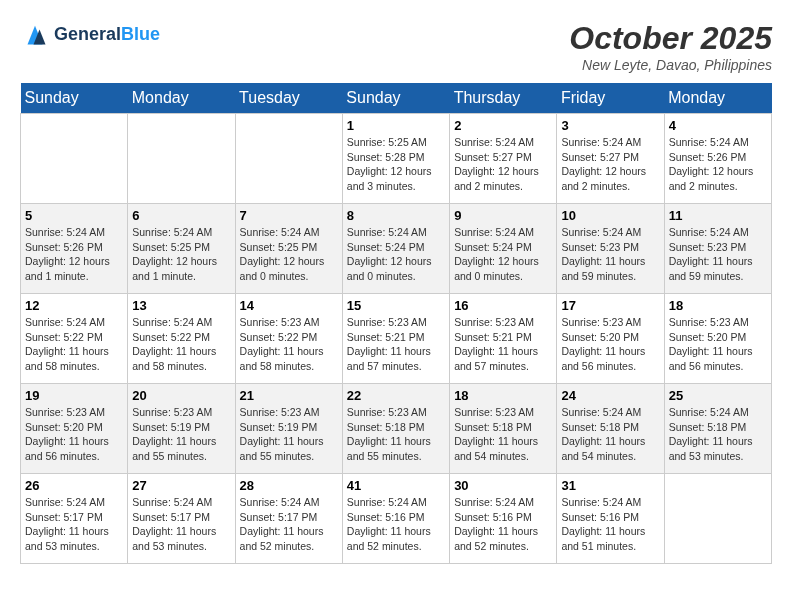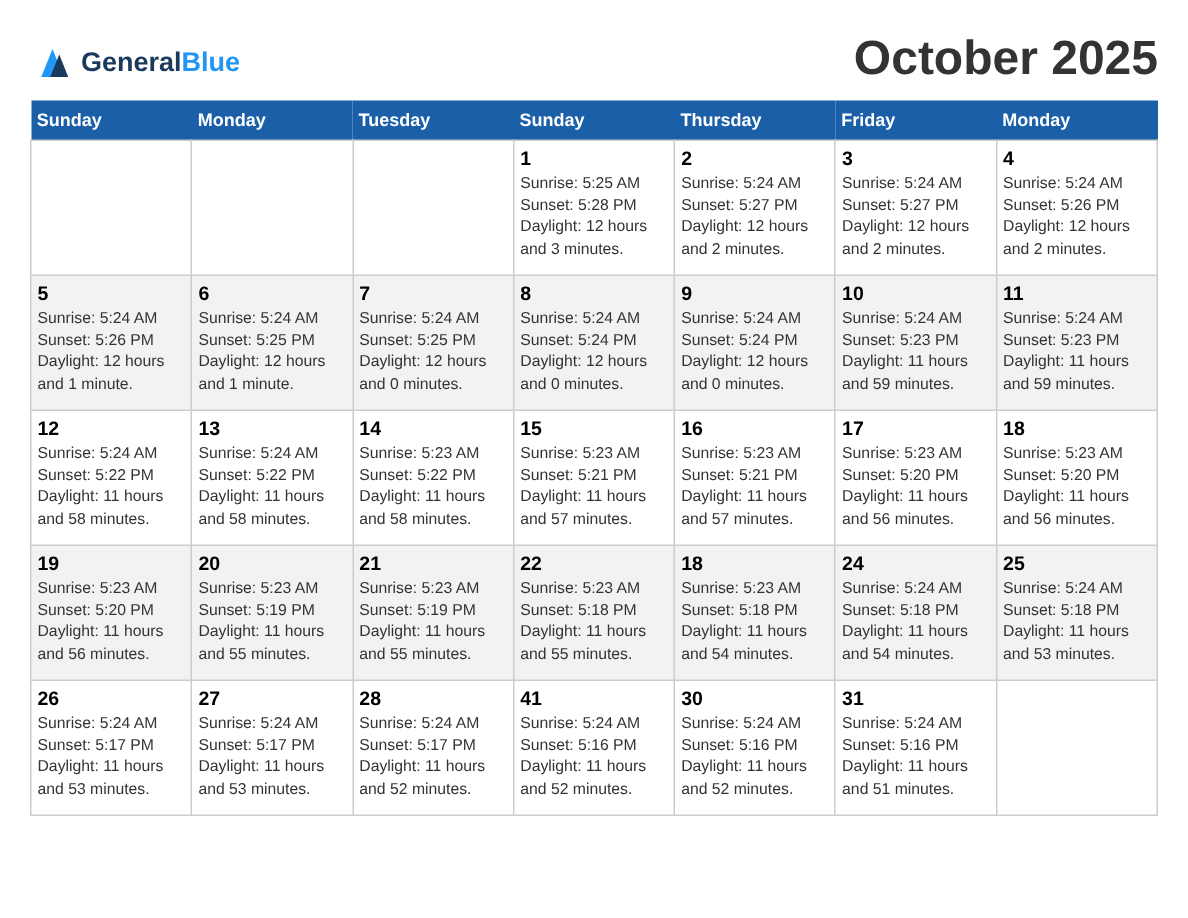--- a/index.html
+++ b/index.html
@@ -6,21 +6,21 @@
     body {
       font-family: Arial, sans-serif;
       background: #fff;
       width: 792px;
       min-height: 612px;
       padding: 20px;
     }
     .header {
       display: flex;
       justify-content: space-between;
-      align-items: flex-end;
+      align-items: flex-start;
       margin-bottom: 10px;
     }
     .logo {
       display: flex;
       align-items: center;
       gap: 4px;
     }
     .logo-text {
       font-size: 18px;
       font-weight: bold;
@@ -29,42 +29,43 @@
     }
     .logo-text span {
       color: #2196F3;
     }
     .logo-icon {
       width: 30px;
       height: 30px;
     }
     .title-block {
       text-align: right;
+      font-style: italic;
     }
     .month-title {
       font-size: 32px;
       font-weight: bold;
       color: #333;
     }
     .location {
       font-size: 14px;
       color: #555;
     }
     .calendar {
       width: 100%;
       border-collapse: collapse;
       font-size: 11px;
     }
     .calendar th {
       background-color: #1a5fa8;
       color: white;
       padding: 6px 4px;
       text-align: left;
-      font-size: 12px;
-      font-weight: bold;
+      font-size: 16px;
+      font-weight: normal;
     }
     .calendar td {
       border: 1px solid #ccc;
       vertical-align: top;
       padding: 4px;
       width: calc(100% / 7);
       height: 90px;
     }
     .day-num {
       font-weight: bold;
@@ -95,20 +96,21 @@
     <svg class="logo-icon" viewBox="0 0 40 35" xmlns="http://www.w3.org/2000/svg">
       <polygon points="10,30 20,5 30,30" fill="#2196F3"></polygon>
       <polygon points="18,30 26,10 34,30" fill="#1a3a5c"></polygon>
     </svg>
     <div class="logo-text">
       <div>General<span>Blue</span></div>
     </div>
   </div>
   <div class="title-block">
     <div class="month-title">October 2025</div>
+    <div class="location">New Leyte, Davao, Philippines</div>
   </div>
 </div>
 
 <table class="calendar">
   <thead>
     <tr>
         <th>Sunday</th>
         <th>Monday</th>
         <th>Tuesday</th>
         <th>Sunday</th>

